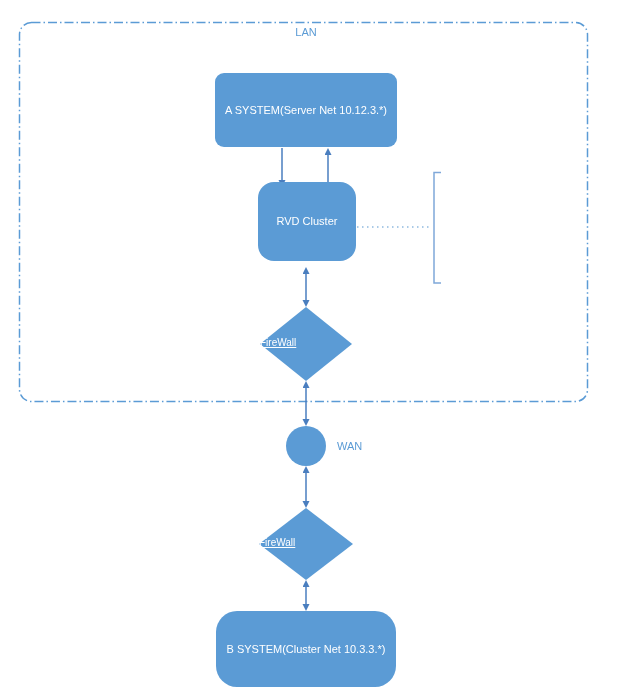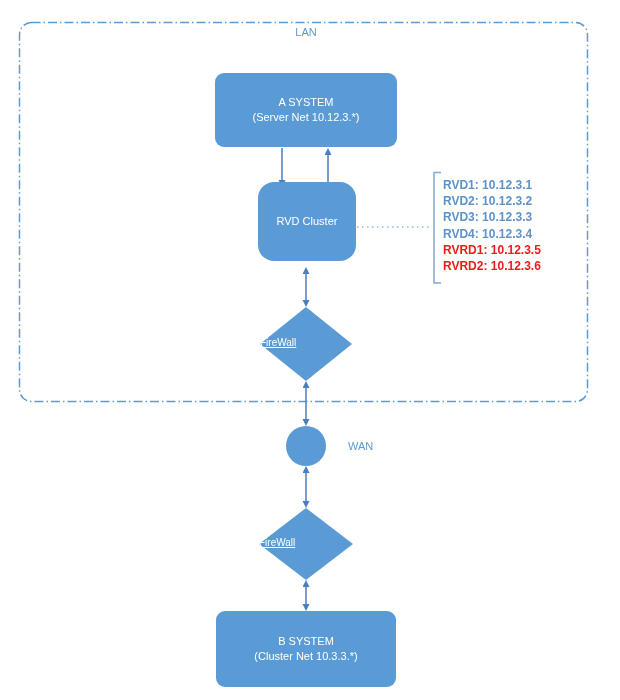--- a/index.html
+++ b/index.html
@@ -2,39 +2,39 @@
 <html style="--shape-fill: #5B9BD5; --shape-text: #FFFFFF; --connector: #4A7EBF; --lan-border: #5B9BD5; --dotted-line: #8FB9E0; --bracket: #7FA8D9; --label-text: #5B9BD5; --rvd-text: #5D92CB; --rvrd-text: #ED1C1C;"><head>
 <meta charset="utf-8">
 <style>
   html,body{margin:0;padding:0;background:#ffffff;}
   #canvas{
     position:relative;width:620px;height:700px;background:#ffffff;
     font-family:"Liberation Sans", sans-serif;overflow:hidden;padding-left:9px;
   }
   #shape-layer{position:absolute;left:0;top:0;width:620px;height:700px;}
   .node{
-    position:absolute;display:flex;flex-direction:column;align-items:center;justify-content:center;
+    position:absolute;display:flex;flex-direction:row;align-items:center;justify-content:center;
     background:var(--shape-fill,#5B9BD5);color:var(--shape-text,#ffffff);
     text-align:center;line-height:15px;font-size:11px;
   }
   .node .title{font-size:11px;}
   .node .subtitle{font-size:11px;}
   #a-system{left:215px;top:73px;width:182px;height:74px;border-radius:9px;}
   #rvd-cluster{left:258px;top:182px;width:98px;height:79px;border-radius:16px;}
-  #b-system{left:216px;top:611px;width:180px;height:76px;border-radius:9px;}
+  #b-system{left:216px;top:611px;width:180px;height:76px;border-radius:21px;}
   .shape-label{
     position:absolute;color:var(--shape-text,#ffffff);font-size:10px;text-align:left;
     pointer-events:none;
     text-decoration:underline;
   }
   #firewall-top-label{left:260px;top:337px;width:92px;}
   #firewall-bottom-label{left:259px;top:537px;width:94px;}
   .float-label{position:absolute;color:var(--label-text,#5B9BD5);font-size:11px;}
   #lan-label{left:276px;top:26px;width:60px;text-align:center;}
-  #wan-label{left:348px;top:440px;}
+  #wan-label{left:337px;top:440px;}
   #rvd-list{
     position:absolute;left:443px;top:177px;font-size:12px;font-weight:bold;
     line-height:16.2px;white-space:nowrap;
   }
 </style>
 </head>
 <body>
 
 <div id="canvas">
 
@@ -78,22 +78,14 @@
   <div id="firewall-top-label" class="shape-label">FireWall</div>
   <div id="firewall-bottom-label" class="shape-label">FireWall</div>
 
   <div id="wan-label" class="float-label">WAN</div>
 
   <div id="b-system" class="node">
     <div class="title">B SYSTEM</div>
     <div class="subtitle">(Cluster Net 10.3.3.*)</div>
   </div>
 
-  <div id="rvd-list">
-    <div style="color: rgb(93, 146, 203);">RVD1: 10.12.3.1</div>
-    <div style="color: rgb(93, 146, 203);">RVD2: 10.12.3.2</div>
-    <div style="color: rgb(93, 146, 203);">RVD3: 10.12.3.3</div>
-    <div style="color: rgb(93, 146, 203);">RVD4: 10.12.3.4</div>
-    <div style="color: rgb(237, 28, 28);">RVRD1: 10.12.3.5</div>
-    <div style="color: rgb(237, 28, 28);">RVRD2: 10.12.3.6</div>
-  </div>
 
 </div>
 
 </body></html>

